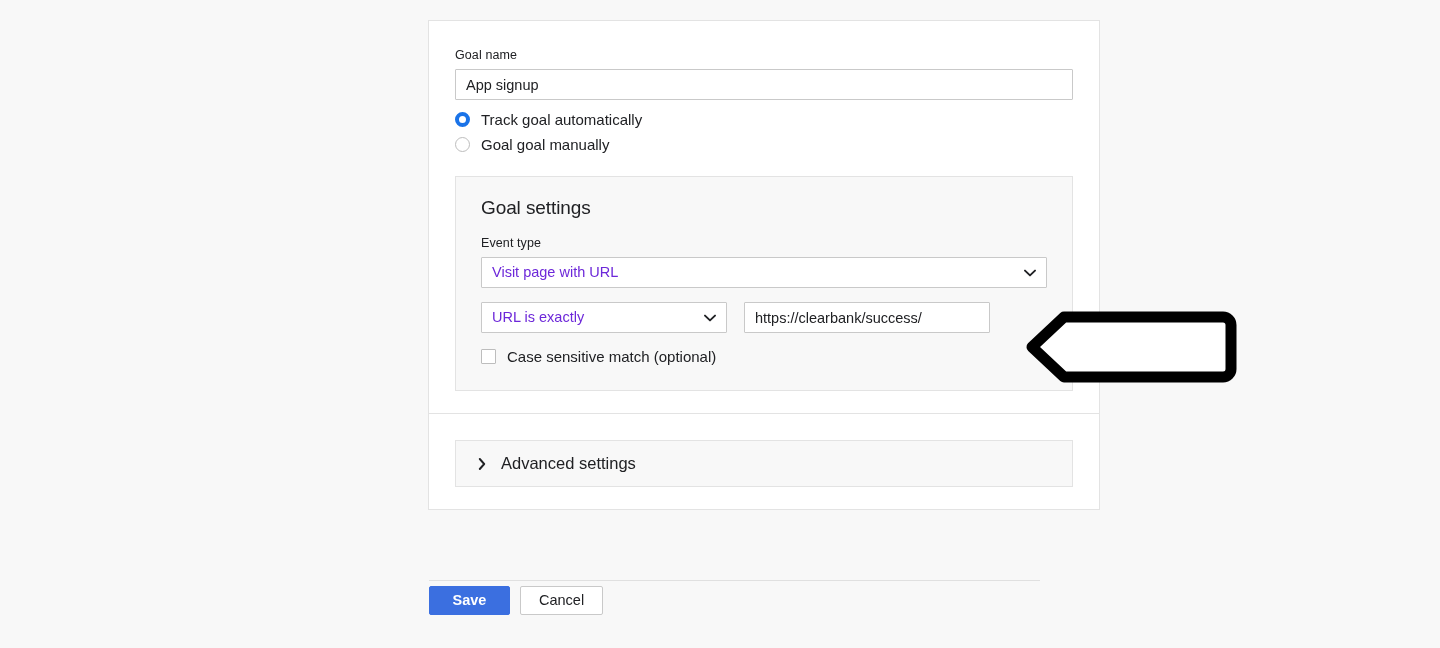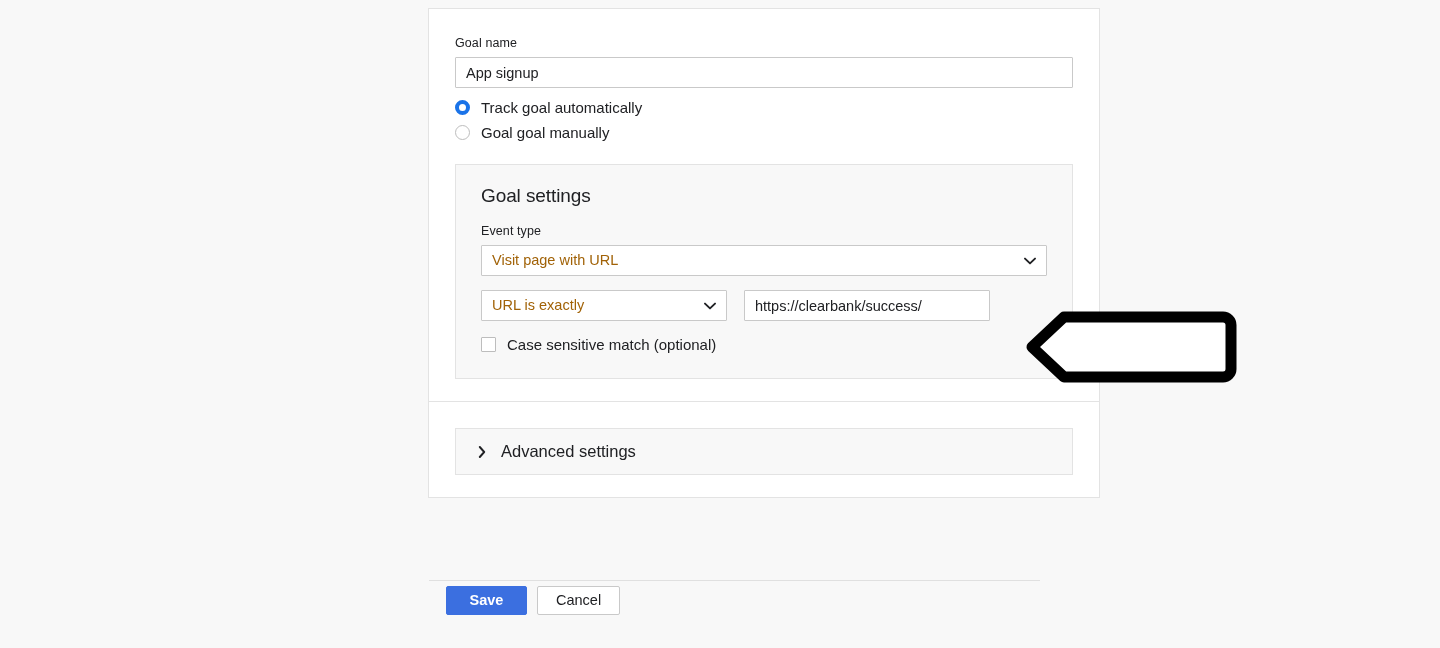--- a/index.html
+++ b/index.html
@@ -13,21 +13,21 @@
     font-family: "Liberation Sans", sans-serif;
     color: #202124;
     overflow: hidden;
     position: relative;
   }
 
   
   .card {
     position: absolute;
     left: 428px;
-    top: 8px;
+    top: 20px;
     width: 672px;
     background: #ffffff;
     border: 1px solid #e3e3e3;
     box-sizing: border-box;
   }
   .card-section {
     padding: 26px 26px 22px 26px;
   }
   .card-divider {
     height: 1px;
@@ -114,21 +114,21 @@
     display: inline-block;
     vertical-align: top;
   }
   .select-box {
     box-sizing: border-box;
     height: 31px;
     border: 1px solid #c9c9c9;
     background: #ffffff;
     font-size: 14.5px;
     line-height: 29px;
-    color: #a16207;
+    color: #6d28d9;
     padding: 0 28px 0 10px;
     border-radius: 1px;
     white-space: nowrap;
     overflow: hidden;
   }
   .chev-down {
     position: absolute;
     right: 11px;
     top: 0;
     height: 31px;
@@ -195,21 +195,21 @@
   .footer-rule {
     position: absolute;
     left: 429px;
     top: 580px;
     width: 611px;
     height: 1px;
     background: #e0e0e0;
   }
   .footer-buttons {
     position: absolute;
-    left: 446px;
+    left: 429px;
     top: 586px;
     display: flex;
     align-items: center;
     gap: 10px;
   }
   .btn {
     font-family: "Liberation Sans", sans-serif;
     font-size: 14.5px;
     height: 29px;
     line-height: 27px;

